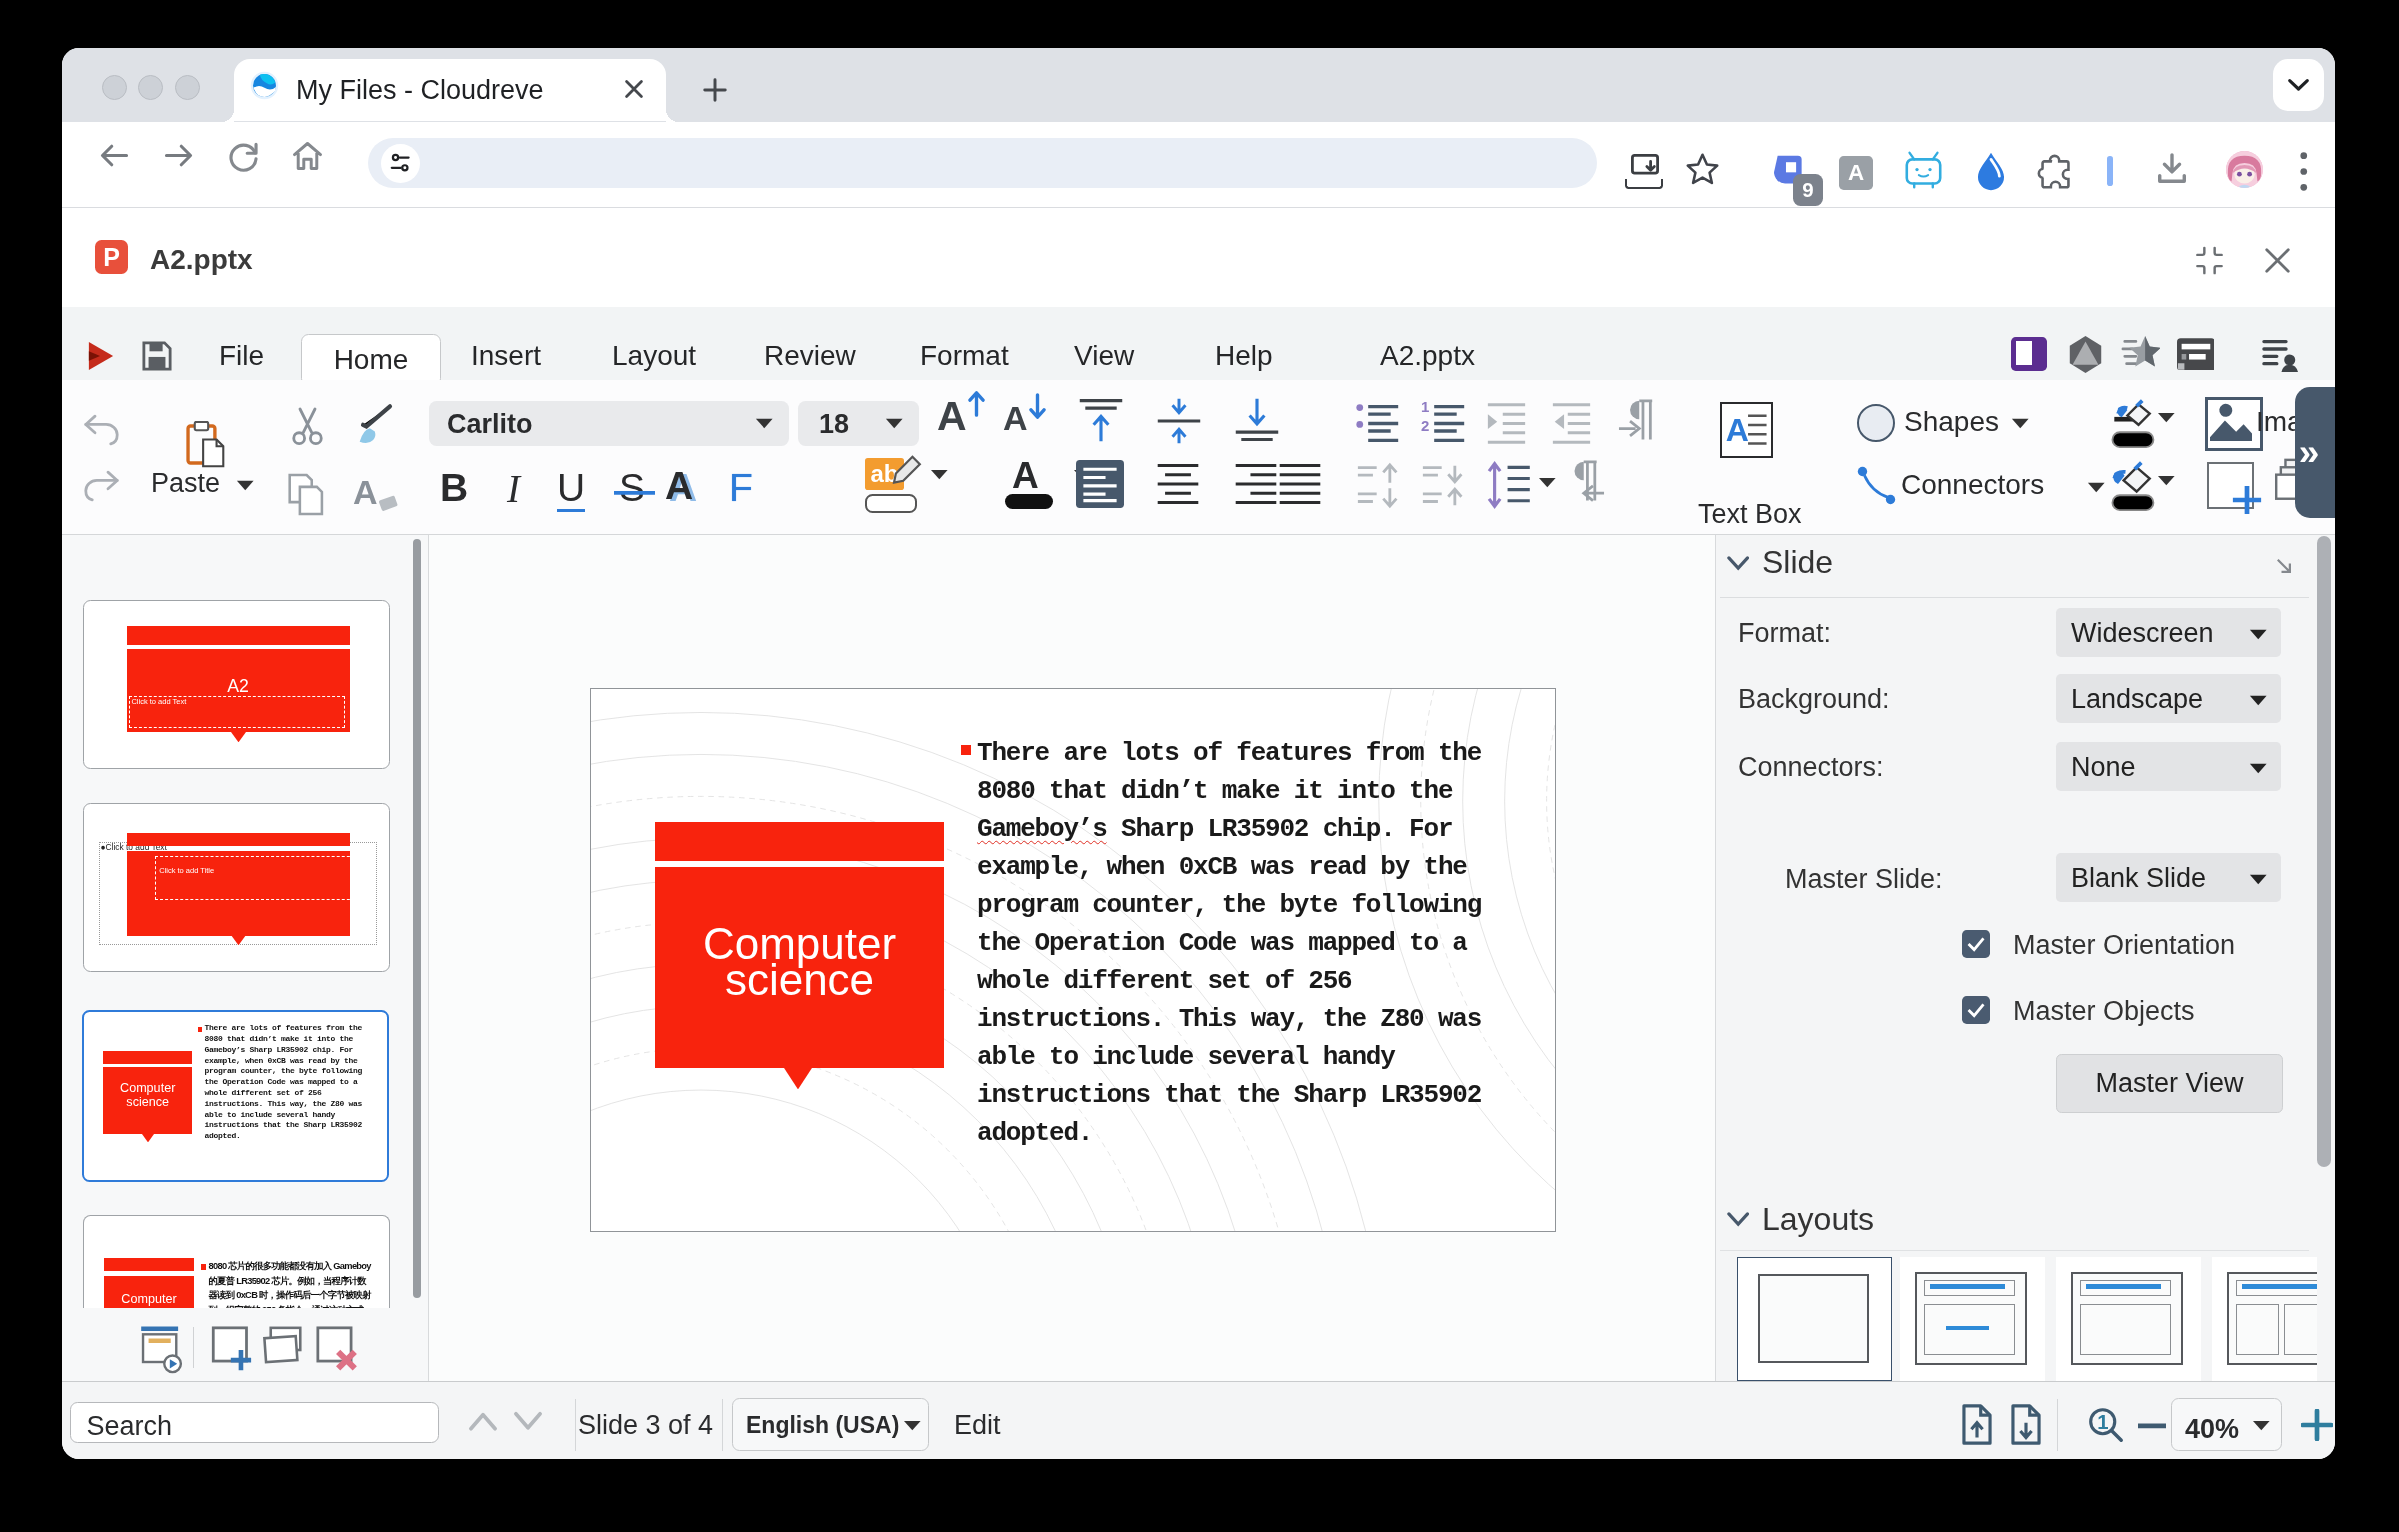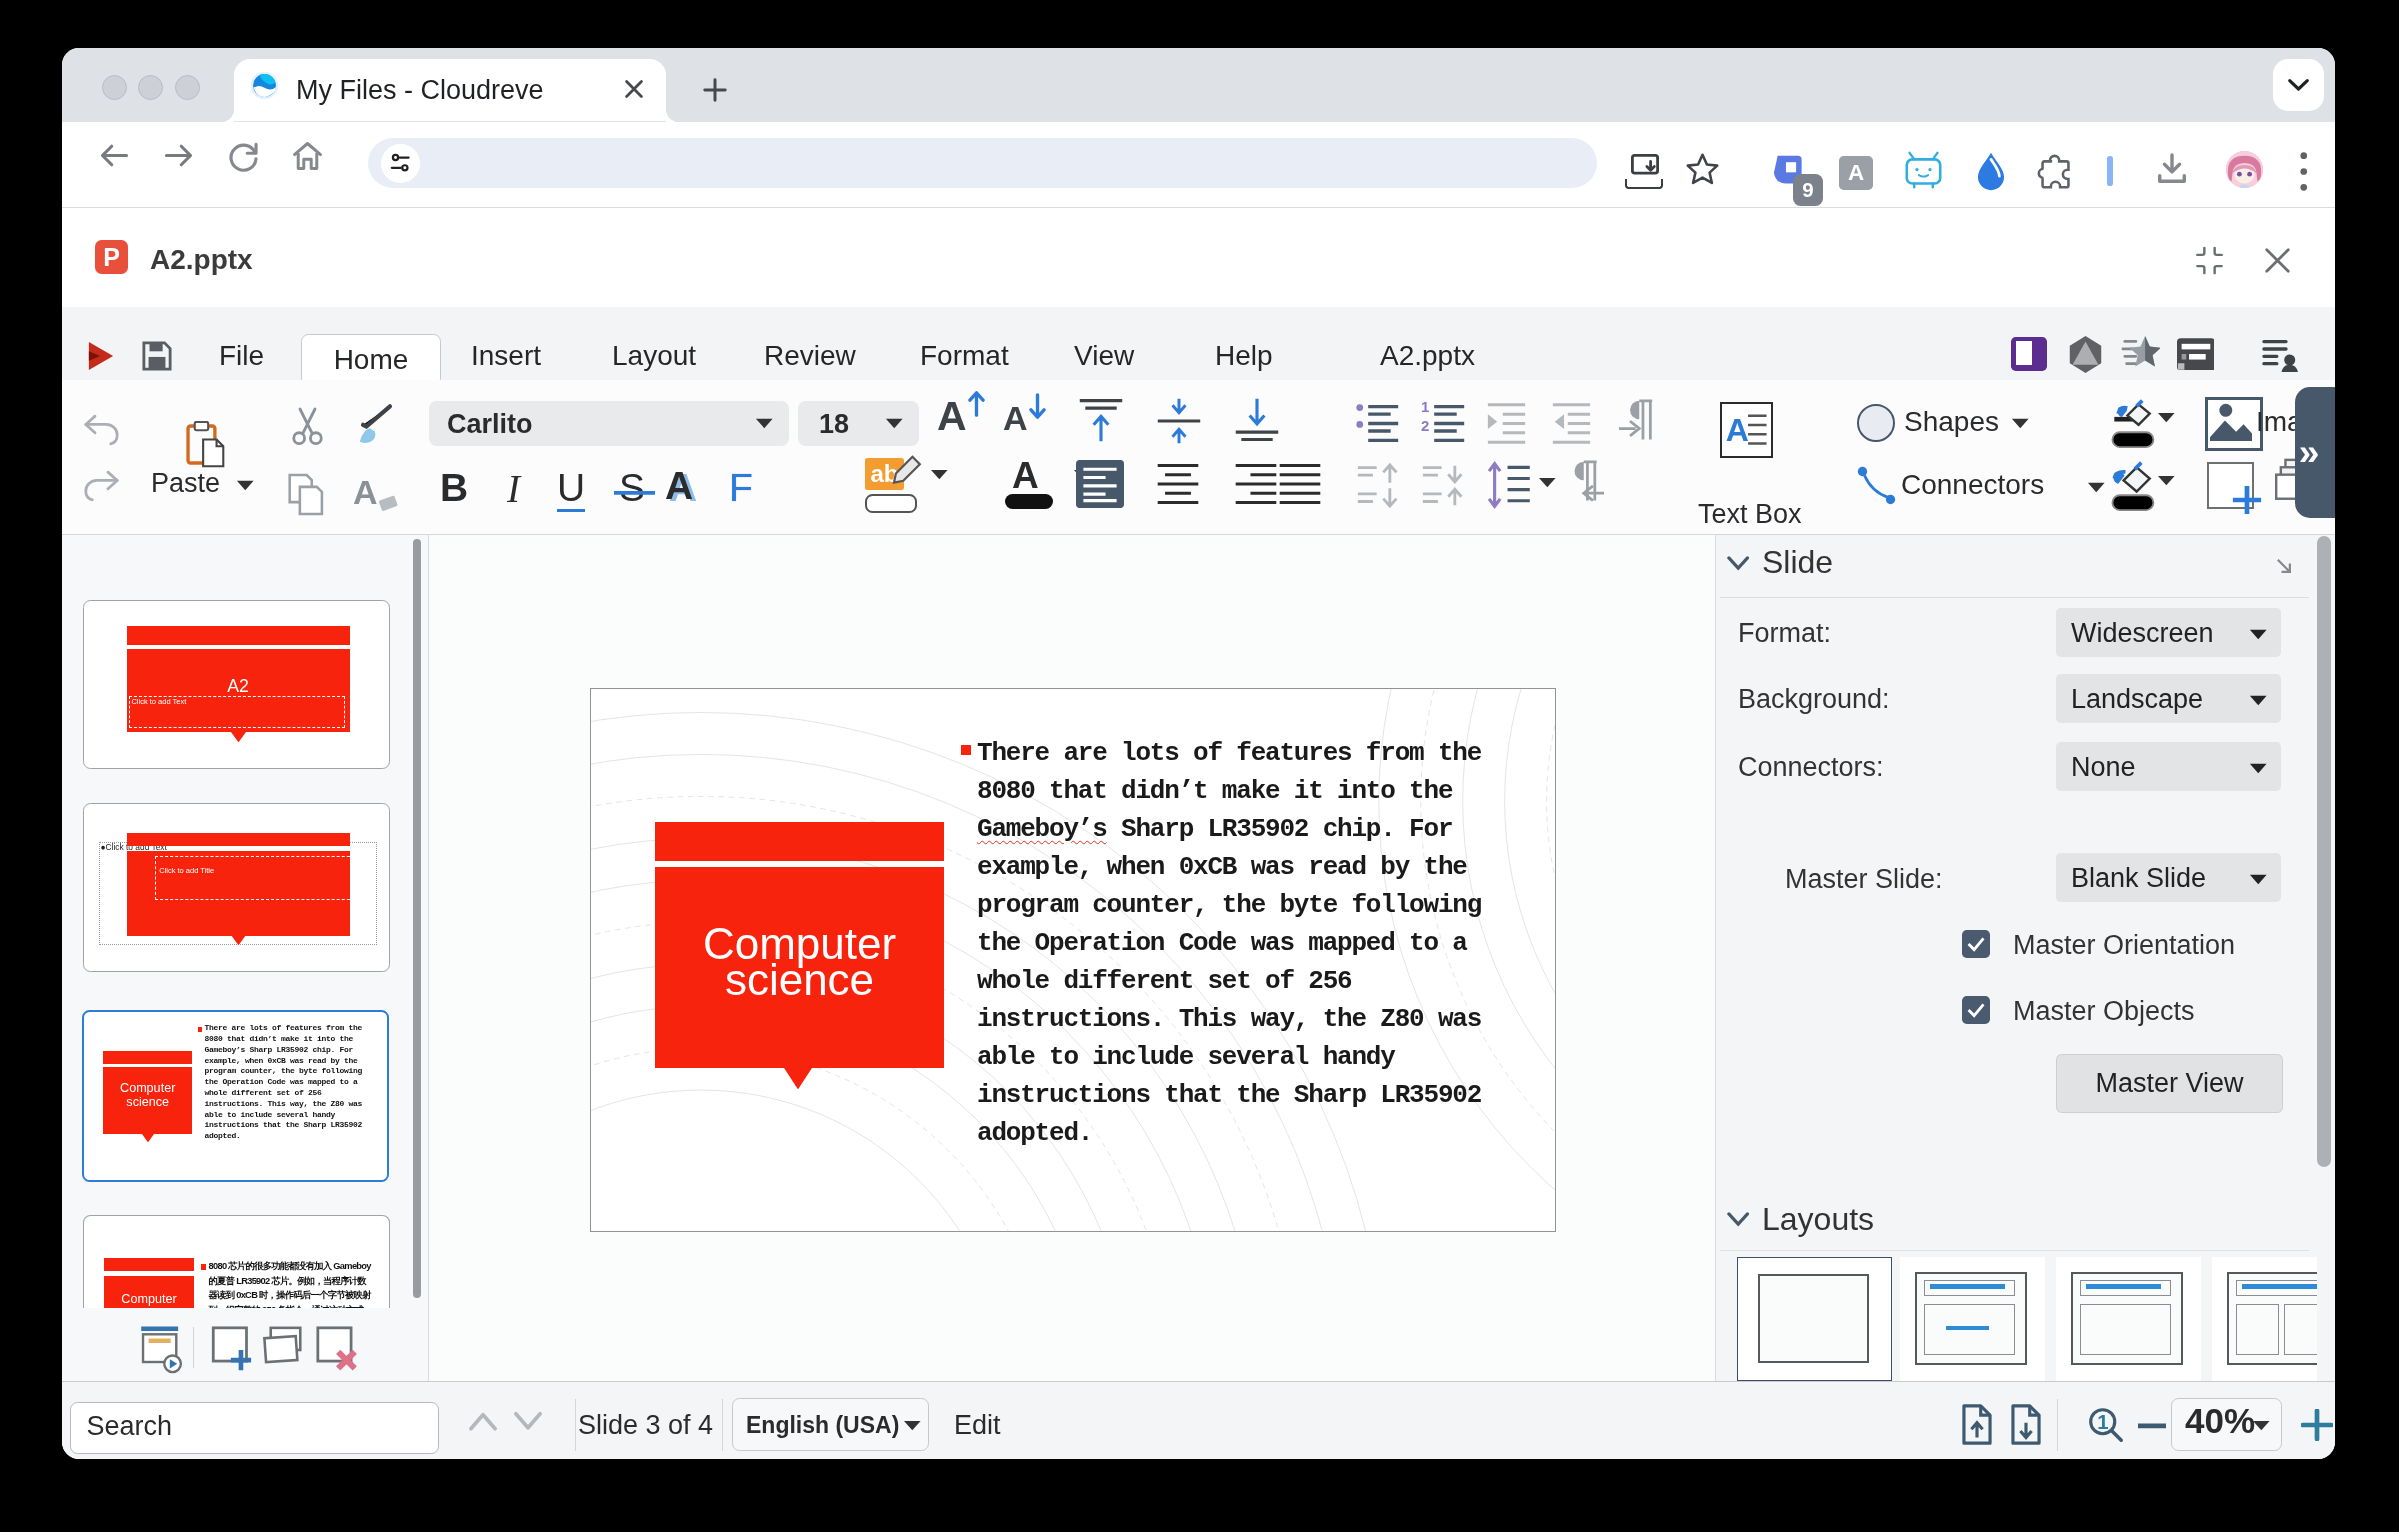--- a/index.html
+++ b/index.html
@@ -677,21 +677,21 @@
         <div class="ab" style="left:6.5px;top:30px;width:43px;height:51px;border:1.9px solid #8A8E92;box-sizing:border-box;"></div>
         <div class="ab" style="left:55px;top:30px;width:43px;height:51px;border:1.9px solid #8A8E92;box-sizing:border-box;"></div>
       </div>
     </div>
 
     <div class="ab" style="left:2255px;top:0.9px;width:14px;height:631px;background:#ADB0B5;border-radius:7.5px;"></div>
   </div>
 
   <div class="ab" style="left:0;top:1333px;width:2273px;height:0.9px;background:#C9CBCD;"></div>
   <div class="ab" id="statusbar" style="left:0;top:1334px;width:2273px;height:77px;background:#F4F5F6;">
-    <div class="ab" style="left:8.4px;top:19.6px;width:369px;height:52px;background:#fff;border:0.9px solid #B6B8BB;border-radius:7.5px;box-sizing:border-box;">
+    <div class="ab" style="left:8.4px;top:19.6px;width:369px;height:41px;background:#fff;border:0.9px solid #B6B8BB;border-radius:7.5px;box-sizing:border-box;">
       <div class="ab" style="left:15px;top:8.4px;font-size:27px;color:#2A2B2D;">Search</div>
     </div>
     <svg class="ab" style="left:406px;top:29px;" width="30" height="20.5" viewBox="0 0 32 22">
           <path d="M3 19 L16 4 L29 19" stroke="#B4B8BC" stroke-width="4" fill="none" stroke-linecap="round" stroke-linejoin="round"></path>
         </svg>
     <svg class="ab" style="left:451px;top:29px;" width="30" height="20.5" viewBox="0 0 32 22">
           <path d="M3 3 L16 18 L29 3" stroke="#B4B8BC" stroke-width="4" fill="none" stroke-linecap="round" stroke-linejoin="round"></path>
         </svg>
     <div class="ab" style="left:513px;top:17px;width:0.9px;height:52px;background:#D4D6D8;"></div>
     <div class="ab" style="left:516px;top:28px;font-size:27px;color:#2A2B2D;white-space:nowrap;">Slide 3 of 4</div>
@@ -717,21 +717,21 @@
     <div class="ab" style="left:1995px;top:17px;width:0.9px;height:52px;background:#D4D6D8;"></div>
     <svg class="ab" style="left:2025px;top:24px;" width="37" height="37" viewBox="0 0 40 40">
       <circle cx="17" cy="17" r="13" fill="none" stroke="#3E5A70" stroke-width="3.4"></circle>
       <path d="M27 27 L37 37" stroke="#3E5A70" stroke-width="3.8" stroke-linecap="round"></path>
       <text x="11" y="25" font-size="22" font-weight="bold" fill="#2E7D9E" font-family="Liberation Sans">1</text>
     </svg>
     <svg class="ab" style="left:2076px;top:41px;" width="28" height="5.6" viewBox="0 0 30 6">
           <path d="M0 3 h30" stroke="#3E5A70" stroke-width="5" stroke-linecap="round"></path>
         </svg>
     <div class="ab" style="left:2109px;top:16px;width:111px;height:53px;background:#F7F8F9;border:0.9px solid #C6C8CA;border-radius:7.5px;box-sizing:border-box;">
-      <div class="ab" style="left:13px;top:2px;font-size:35px;font-weight:bold;color:#2A2B2D;">40%</div>
+      <div class="ab" style="left:13px;top:15px;font-size:27px;font-weight:bold;color:#2A2B2D;">40%</div>
       <svg class="ab" style="left:80px;top:21.4px;" width="18.6" height="12" viewBox="0 0 20 13">
             <path d="M1 1 L10 11 L19 1 Z" fill="#333"></path>
           </svg>
     </div>
     <svg class="ab" style="left:2239px;top:27px;" width="32" height="32" viewBox="0 0 34 34">
           <path d="M17 2 V32 M2 17 H32" stroke="#2E7D9E" stroke-width="5" stroke-linecap="round"></path>
         </svg>
   </div>
 </div>
 </div>

